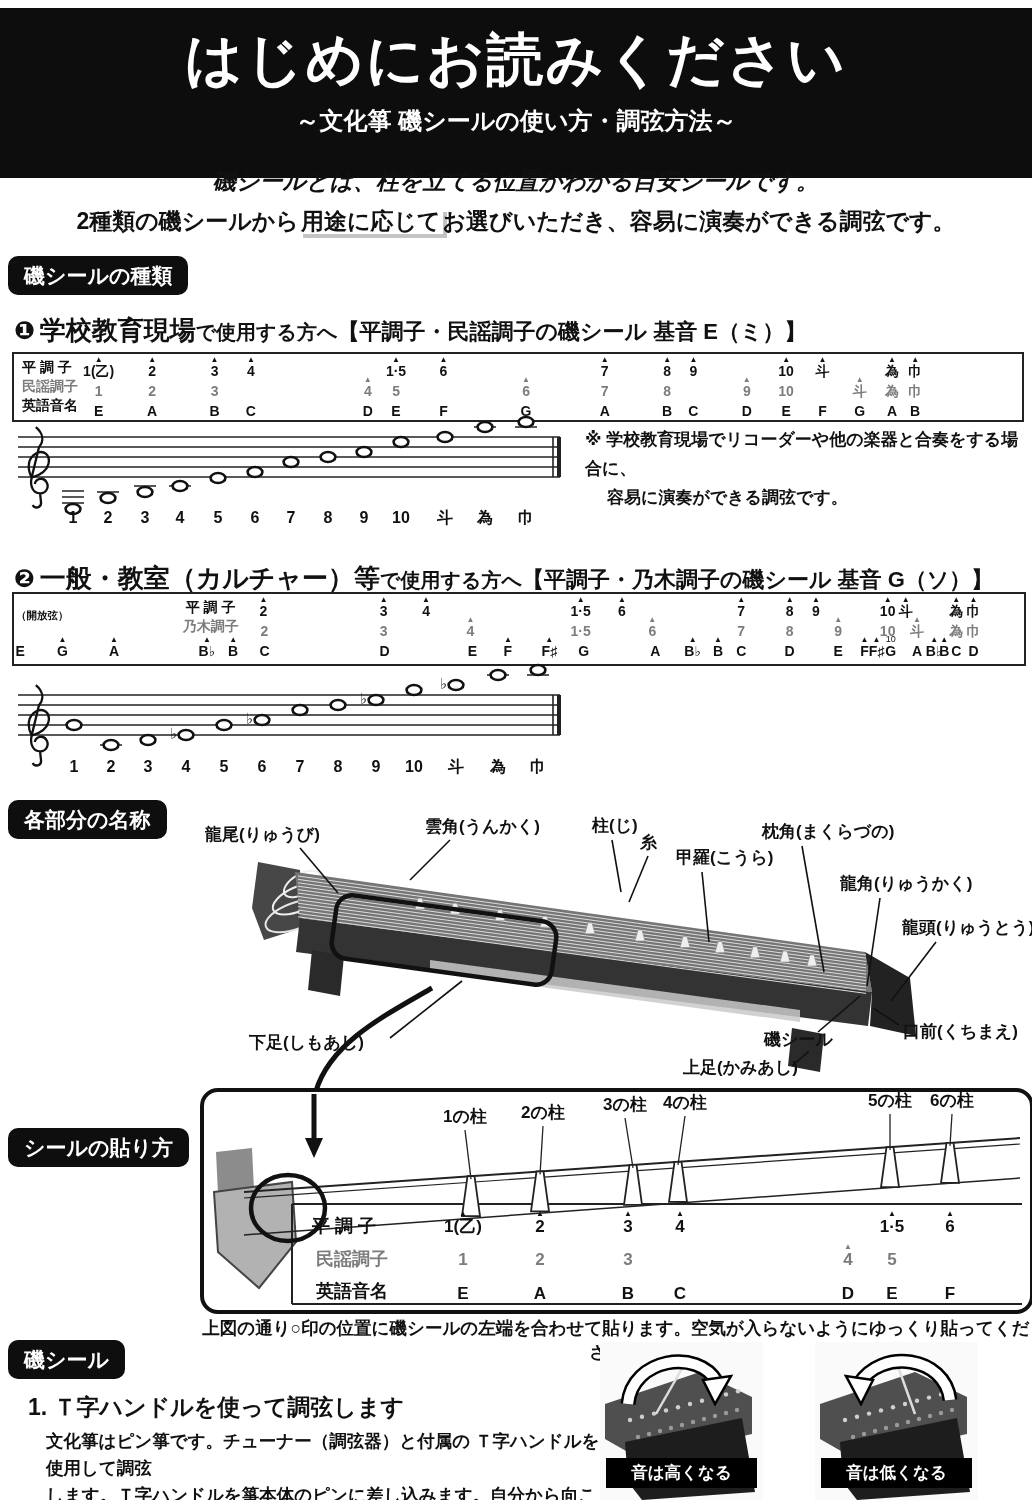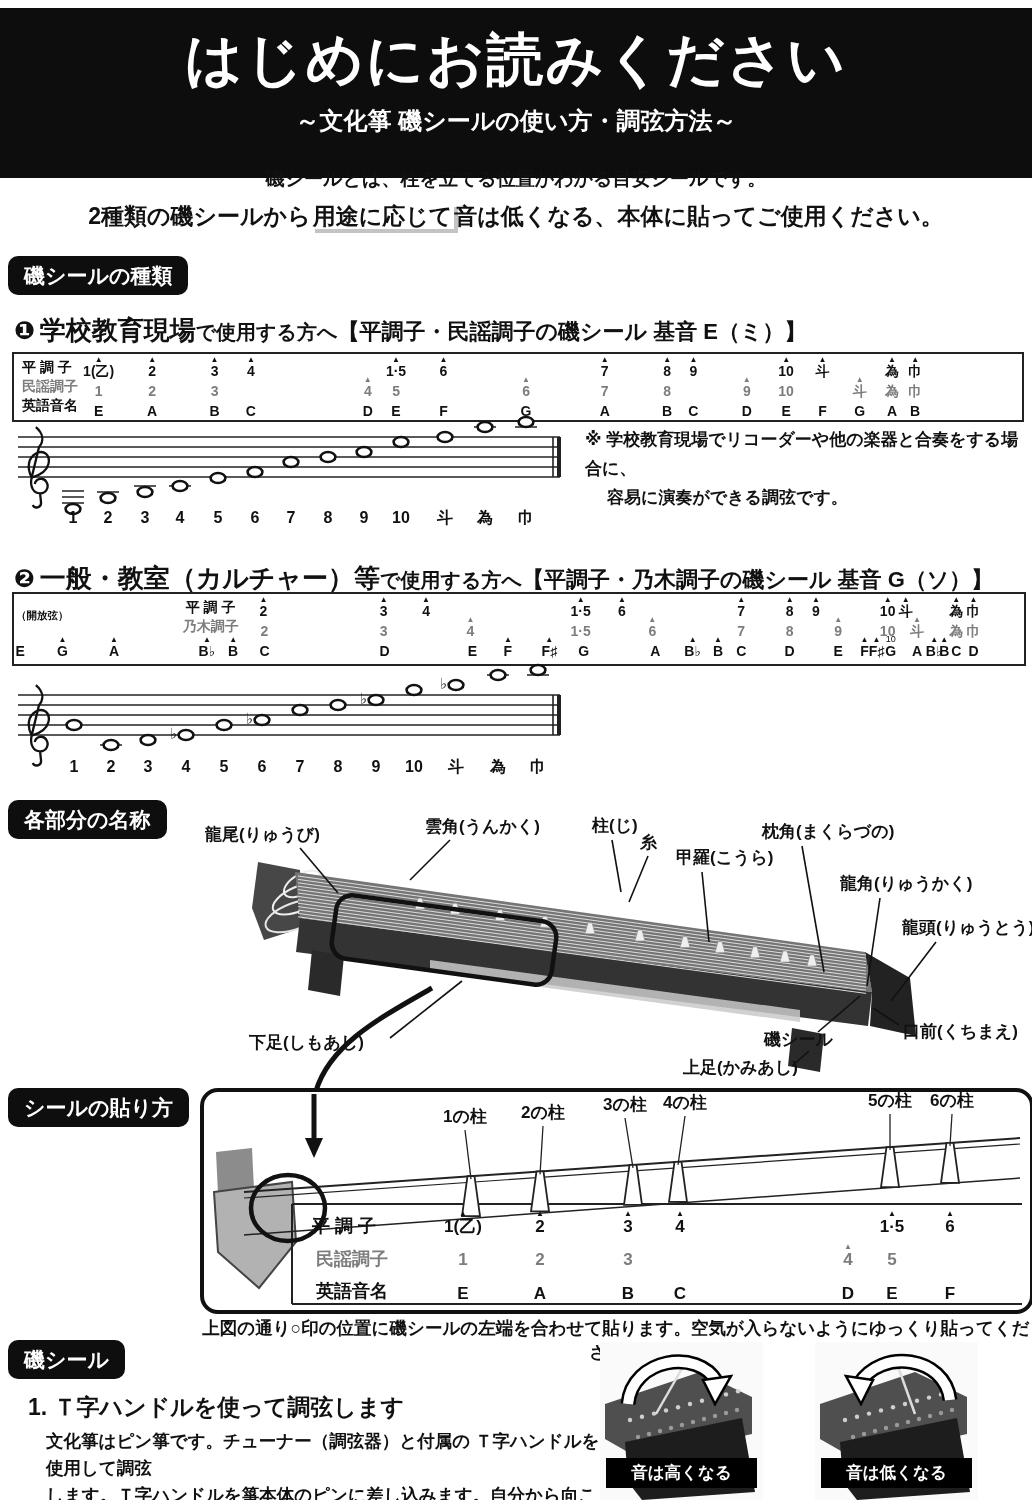--- a/index.html
+++ b/index.html
@@ -5,21 +5,21 @@
   html,body{margin:0;padding:0;background:#fff;}
   #page{position:relative;width:1032px;height:1500px;background:#fff;overflow:hidden;
         font-family:"Liberation Sans","DejaVu Sans",sans-serif;color:#111;}
   .abs{position:absolute;}
   
   #hdr{left:0;top:8px;width:1032px;height:170px;background:#0d0d0d;color:#fff;text-align:center;}
   #hdr .t{margin-top:14px;font-size:57px;font-weight:900;letter-spacing:2px;}
   #hdr .s{margin-top:6px;font-size:24px;font-weight:800;}
   
   #intro{left:0;top:166px;width:1032px;text-align:center;font-weight:700;}
-  #intro .l1{font-size:19px;}
+  #intro .l1{font-size:23px;font-style:italic;}
   #intro .l2{font-size:23px;margin-top:9px;}
   #intro .em{font-weight:900;box-shadow:4px 4px 0 #c4c4c4;padding:0 2px;}
   
   .tag{background:#0e0e0e;color:#fff;font-weight:800;font-size:21px;line-height:1;
        padding:9px 16px;border-radius:10px;white-space:nowrap;}
   
   .shead{white-space:nowrap;font-weight:800;}
   .shead .bl{font-size:25px;}
   .shead .st{font-size:26px;}
   .shead .md{font-size:20px;}
@@ -57,21 +57,21 @@
 
 <div id="page">
 
   <div id="hdr" class="abs">
     <div class="t">はじめにお読みください</div>
     <div class="s">～文化箏 磯シールの使い方・調弦方法～</div>
   </div>
 
   <div id="intro" class="abs">
     <div class="l1">磯シールとは、柱を立てる位置がわかる目安シールです。</div>
-    <div class="l2"><span>2種類の磯シールから</span><span class="em">用途に応じて</span><span>音は低くなる、本体に貼ってご使用ください。</span></div>
+    <div class="l2"><span>2種類の磯シールから</span><span class="em">用途に応じて</span><span>お選びいただき、容易に演奏ができる調弦です。</span></div>
   </div>
 
   <div class="tag abs" style="left:8px;top:256px;">磯シールの種類</div>
 
   <div class="shead abs" style="left:14px;top:313px;">
     <span class="bl">❶</span>
     <span class="st">学校教育現場</span><span class="md">で使用する方へ</span><span class="br">【平調子・民謡調子の磯シール 基音 E（ミ）】</span>
   </div>
 
   <div id="table1" class="sealbox abs" style="left:12px;top:352px;width:1008px;height:66px;">
@@ -576,21 +576,21 @@
         <text x="903" y="237" font-size="17" font-weight="bold" fill="#111">口前(くちまえ)</text>
         <line x1="792" y1="266" x2="809" y2="251" stroke="#111" stroke-width="1.6"></line>
         <text x="683" y="273" font-size="17" font-weight="bold" fill="#111">上足(かみあし)</text>
         <line x1="390" y1="238" x2="462" y2="181" stroke="#111" stroke-width="1.6"></line>
         <text x="249" y="248" font-size="17" font-weight="bold" fill="#111">下足(しもあし)</text>
         <line x1="818" y1="232" x2="860" y2="196" stroke="#111" stroke-width="1.6"></line>
         <text x="764" y="245" font-size="17" font-weight="bold" fill="#111">磯シール</text>
       </g>
   </svg>
 
-  <div class="tag abs" style="left:8px;top:1088px;">シールの貼り方</div>
+  <div class="tag abs" style="left:8px;top:1128px;">シールの貼り方</div>
 
   <div id="applybox" class="abs">
     <svg id="applysvg" style="position:absolute;left:0;top:0;" width="826" height="218" viewBox="0 0 826 218">
       <line x1="110" y1="2" x2="110" y2="48" stroke="#111" stroke-width="5"></line>
       <polygon points="101,46 119,46 110,66" fill="#111"></polygon>
       <polygon points="12,60 48,56 50,98 14,102" fill="#8c8c8c"></polygon>
       <polygon points="10,100 88,90 92,150 55,196 14,160" fill="#b2b2b2" stroke="#444" stroke-width="2"></polygon>
       <line x1="40" y1="100" x2="816" y2="46" stroke="#222" stroke-width="2"></line>
       <line x1="40" y1="106" x2="816" y2="52" stroke="#222" stroke-width="1.2"></line>
       <line x1="40" y1="143" x2="816" y2="86" stroke="#222" stroke-width="1.5"></line>

